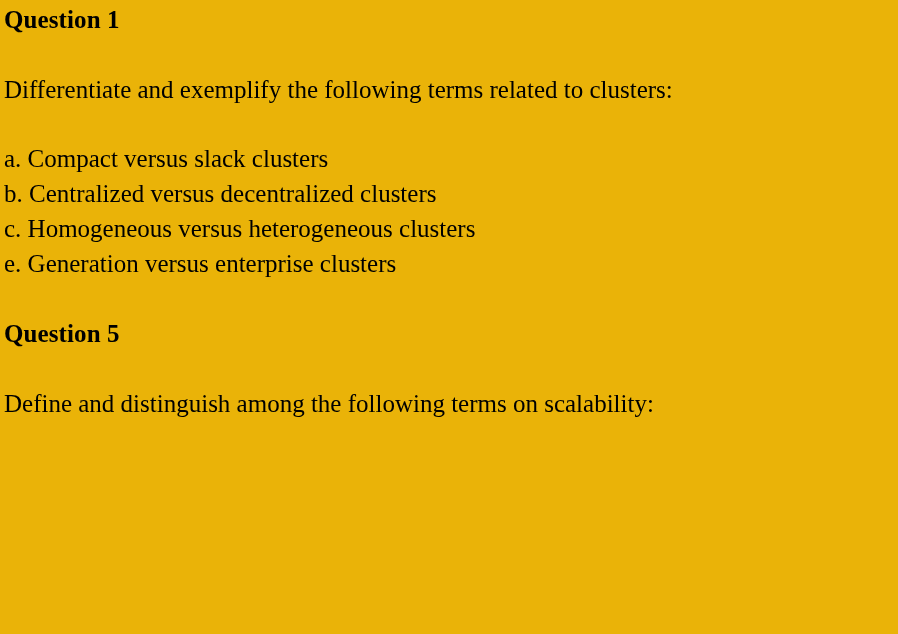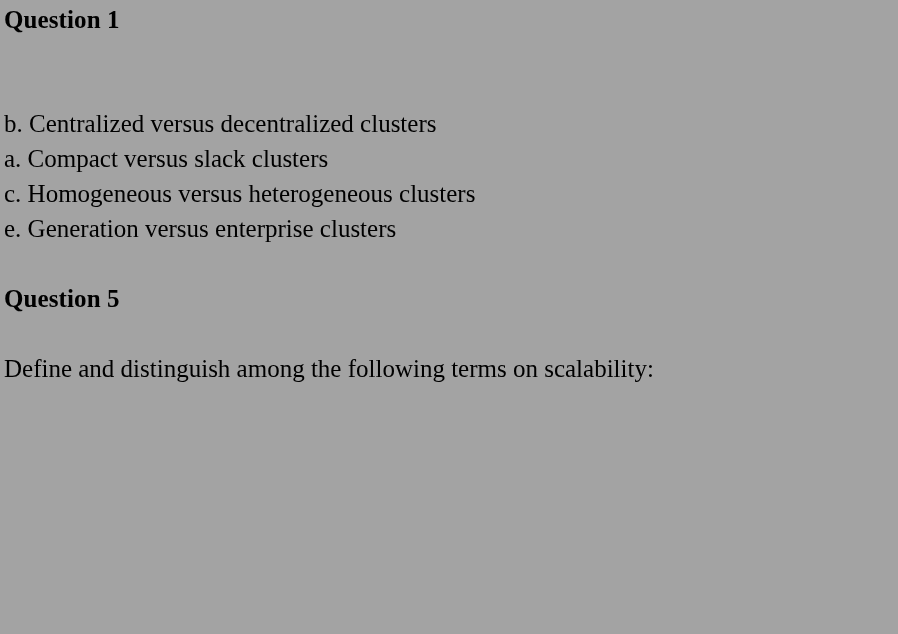--- a/index.html
+++ b/index.html
@@ -14,21 +14,21 @@
     overflow: hidden;
     font-family: "Liberation Serif", "DejaVu Serif", serif;
     color: #000000;
     -webkit-font-smoothing: antialiased;
   }
   .page {
     box-sizing: border-box;
     width: 898px;
     height: 634px;
     padding: 2px 0 0 4px;
-    background: #a3a3a3;
+    background: #eab308;
   }
   .block {
     margin: 0;
   }
   .q-heading {
     font-size: 25px;
     font-weight: bold;
     line-height: 35px;
     margin: 0;
     letter-spacing: 0.1px;
@@ -68,26 +68,27 @@
 </head>
 <body>
 
 <div class="page">
 
   <section class="block">
     <h1 class="q-heading">Question 1</h1>
 
     <div class="spacer">&nbsp;</div>
 
+    <p class="q-intro">Differentiate and exemplify the following terms related to clusters:</p>
 
     <div class="spacer-sm">&nbsp;</div>
 
     <ul class="q-list">
+      <li>a. Compact versus slack clusters</li>
       <li>b. Centralized versus decentralized clusters</li>
-      <li>a. Compact versus slack clusters</li>
       <li>c. Homogeneous versus heterogeneous clusters</li>
       <li>e. Generation versus enterprise clusters</li>
     </ul>
   </section>
 
   <div class="spacer">&nbsp;</div>
 
   <section class="block">
     <h1 class="q-heading">Question 5</h1>
 

